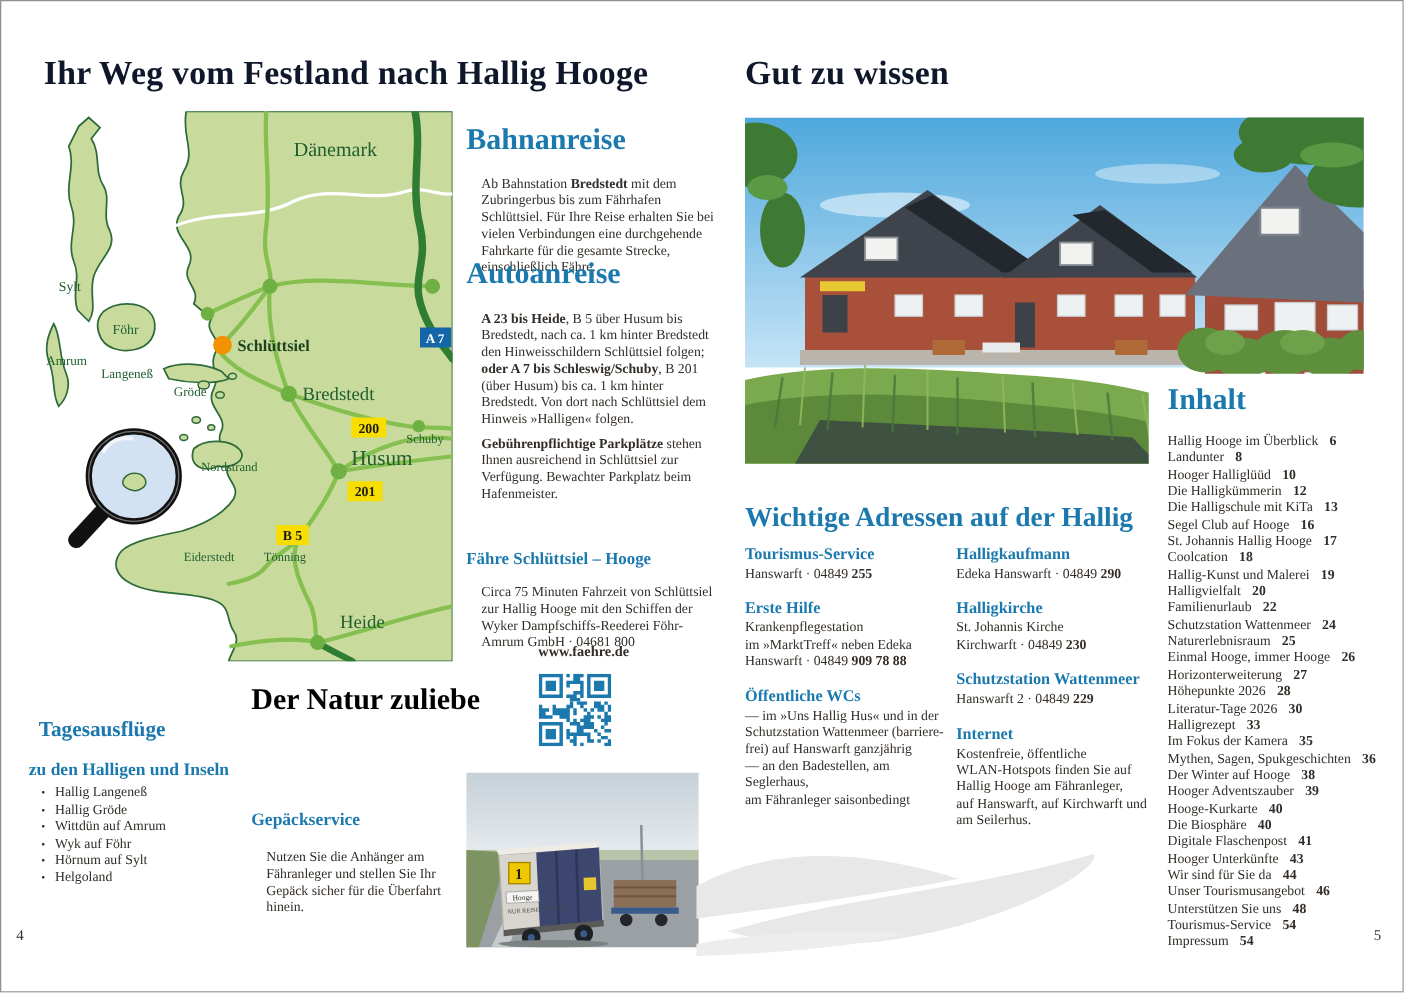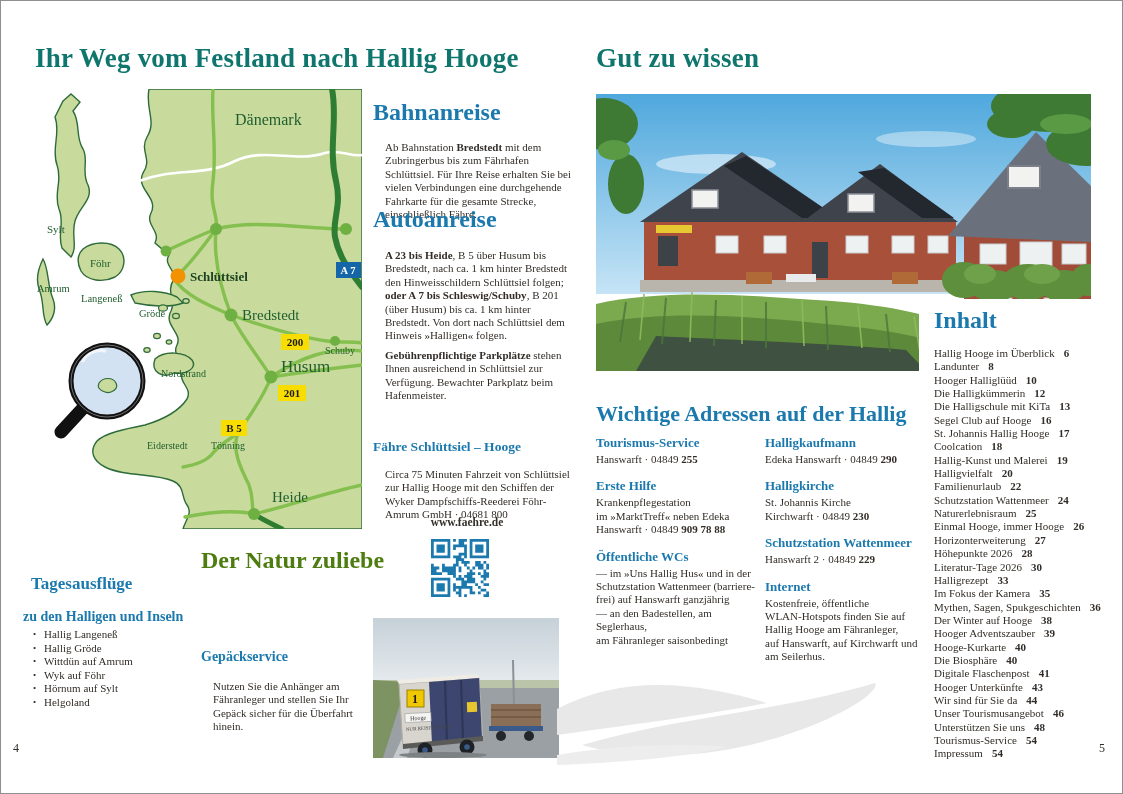--- a/index.html
+++ b/index.html
@@ -1,22 +1,22 @@
 <!DOCTYPE html>
 <html><head>
 <meta charset="utf-8">
 <style>
   html,body{margin:0;padding:0;background:#e4e4e4;}
   #spread{position:relative;width:1123px;height:794px;background:#ffffff;margin:0 auto;
     border:1px solid #8f8f8f;box-sizing:border-box;overflow:hidden;
     font-family:"Liberation Serif","DejaVu Serif",serif;color:#322d28;}
   .abs{position:absolute;}
-  h1.pagetitle{font-size:27px;font-weight:600;color:#0f766e;margin:0;letter-spacing:.2px;}
+  h1.pagetitle{font-size:27px;font-weight:600;color:#0f172a;margin:0;letter-spacing:.2px;}
   h2.section{font-size:24px;font-weight:600;color:#1b79ae;margin:0;}
-  h2.section.green{color:#4d7c0f;}
+  h2.section.green{color:#000000;}
   h3.sub{font-size:13.5px;font-weight:700;color:#1b79ae;margin:0;}
   p.body{font-size:11px;line-height:13.4px;margin:12px;}
   p.body b{font-weight:700;}
   .pagenum{font-size:12px;color:#322d28;}
   
   .col{width:188px;}
   .website{font-size:11.5px;font-weight:700;text-align:center;width:188px;}
   
   ul.bullets{list-style:none;margin:0;padding:0;font-size:11px;line-height:13.6px;}
   ul.bullets li{padding-left:13px;position:relative;}

